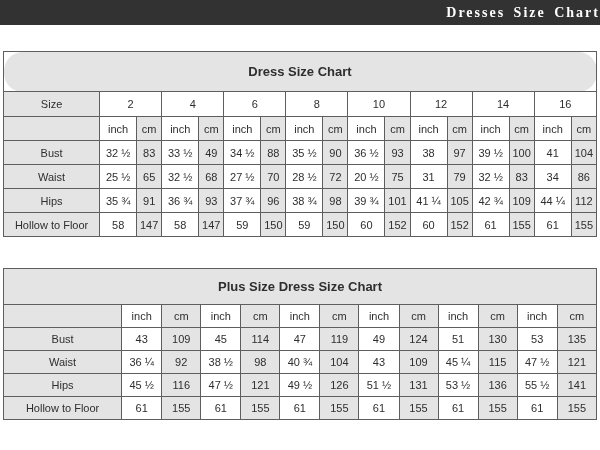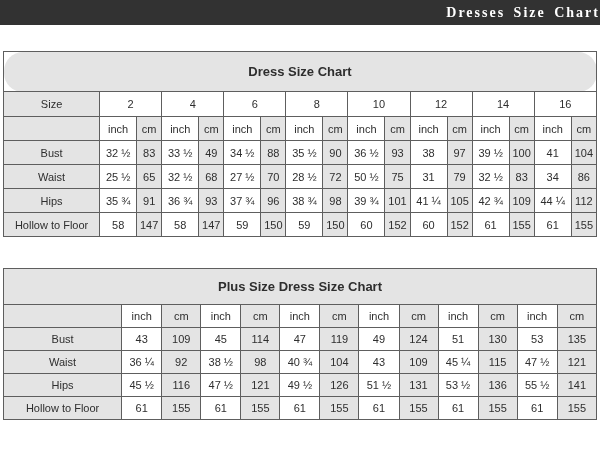--- a/index.html
+++ b/index.html
@@ -124,21 +124,21 @@
       <tr>
         <td class="gray">Waist</td>
         <td class="white">25 ½</td>
         <td class="gray">65</td>
         <td class="white">32 ½</td>
         <td class="gray">68</td>
         <td class="white">27 ½</td>
         <td class="gray">70</td>
         <td class="white">28 ½</td>
         <td class="gray">72</td>
-        <td class="white">50 ½</td>
+        <td class="white">20 ½</td>
         <td class="gray">75</td>
         <td class="white">31</td>
         <td class="gray">79</td>
         <td class="white">32 ½</td>
         <td class="gray">83</td>
         <td class="white">34</td>
         <td class="gray">86</td>
       </tr>
       <tr>
         <td class="gray">Hips</td>

